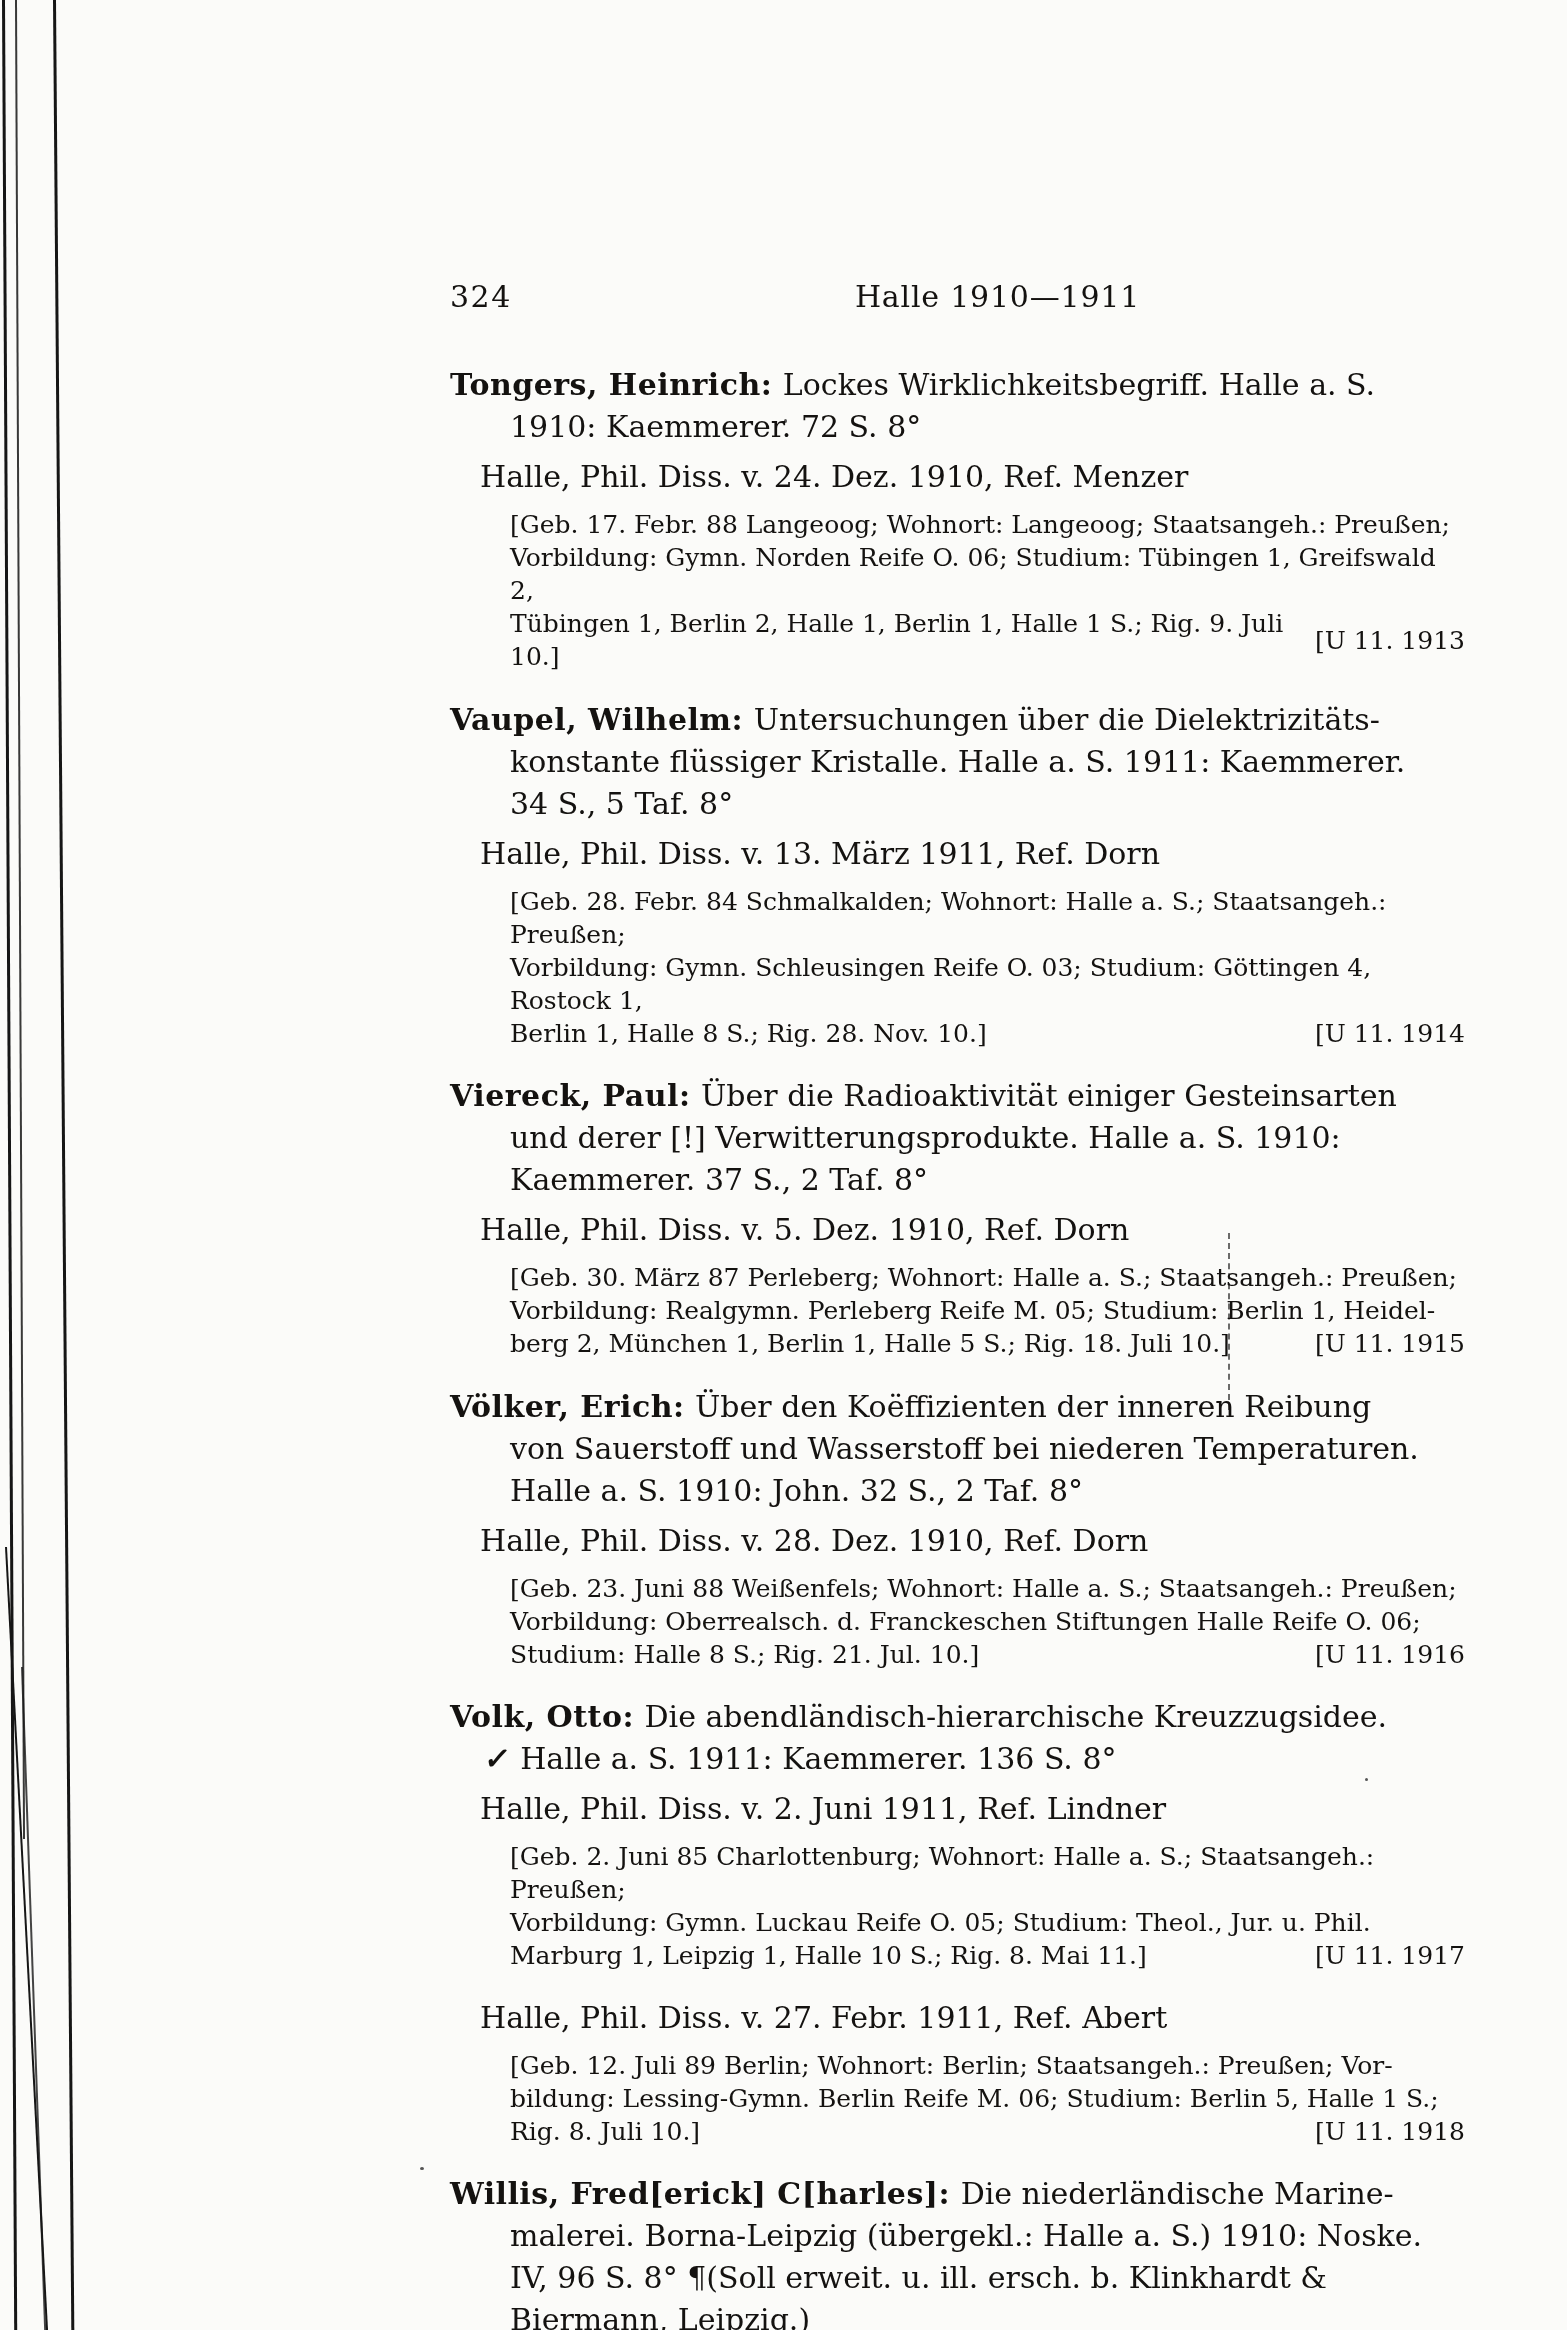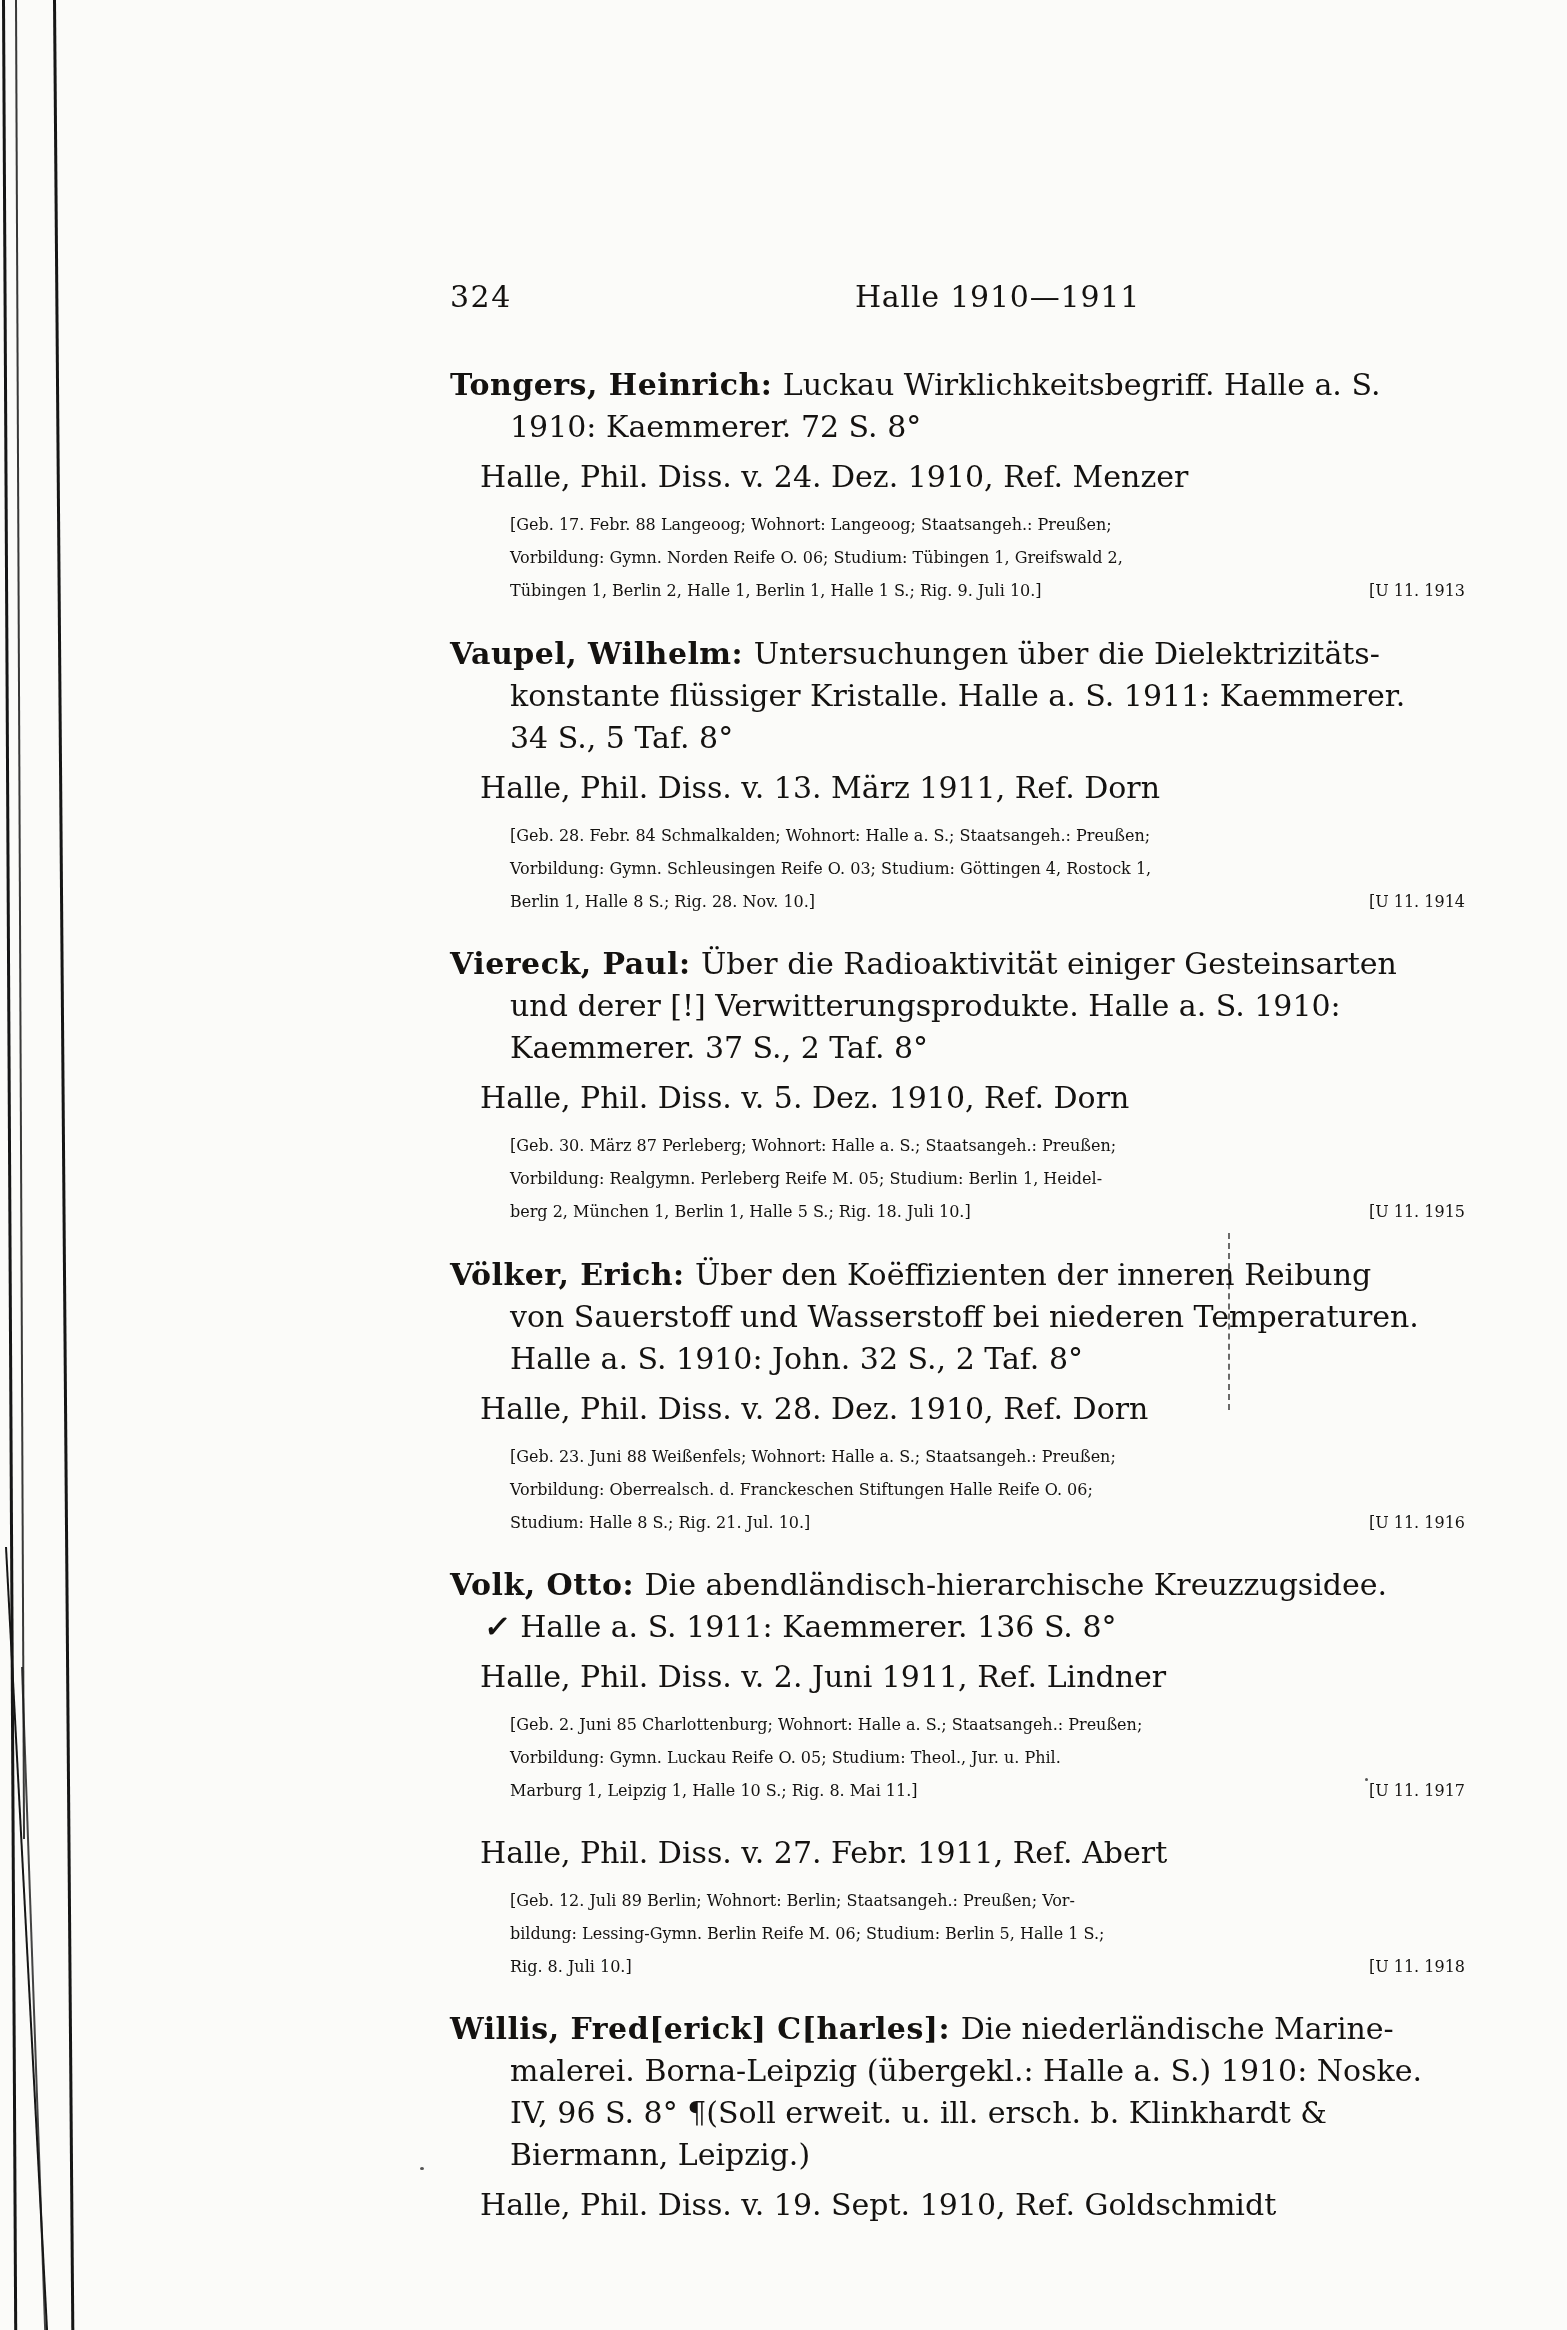--- a/index.html
+++ b/index.html
@@ -12,21 +12,21 @@
   .pagehead{display:flex;align-items:baseline;font-size:30px;margin-bottom:50px;gap:20px;}
   .pagenum{width:180px;letter-spacing:1.5px;}
   .runtitle{flex:1;text-align:center;margin-right:120px;letter-spacing:0.8px;}
   .entry{margin-bottom:25.5px;}
   .head{font-size:30px;line-height:42px;margin:0 0 9px 0;padding-left:60px;}
   .head .l0{display:block;text-indent:-60px;}
   .head .hl{display:block;text-indent:0;}
   .ename{font-weight:bold;letter-spacing:0.5px;margin-right:10.5px;}
   .check{display:inline-block;margin-left:-25.5px;margin-right:10.5px;font-weight:bold;transform:skewX(-8deg);}
   .diss{font-size:30px;line-height:39px;margin:0 0 7.5px 30px;}
-  .fine{font-size:16px;line-height:33px;margin:12px 0 0 60px;}
+  .fine{font-size:25px;line-height:33px;margin:12px 0 0 60px;}
   .fl{display:block;}
   .fl-last{display:flex;justify-content:space-between;align-items:center;}
   .unum{white-space:nowrap;padding-left:22.5px;}
   
   .art{position:absolute;background:#161616;}
   .art-dashed{position:absolute;border-left:2.3px dashed #3a3a3a;opacity:.75;}
   .speck{position:absolute;background:#555;border-radius:50%;}
 </style>
 </head>
 <body>
@@ -43,21 +43,21 @@
 
 <div class="content">
 
   <div class="pagehead">
     <span class="pagenum">324</span>
     <span class="runtitle">Halle 1910—1911</span>
   </div>
 
   <div class="entry">
     <p class="head">
-      <span class="l0"><b class="ename">Tongers, Heinrich:</b><span>Luckau Wirklichkeitsbegriff.  Halle a. S.</span></span>
+      <span class="l0"><b class="ename">Tongers, Heinrich:</b><span>Lockes Wirklichkeitsbegriff.  Halle a. S.</span></span>
       <span class="hl">1910: Kaemmerer.  72 S.  8°</span>
     </p>
     <p class="diss">Halle, Phil. Diss. v. 24. Dez. 1910, Ref. Menzer</p>
     <p class="fine">
       <span class="fl">[Geb. 17. Febr. 88 Langeoog; Wohnort: Langeoog; Staatsangeh.: Preußen;</span>
       <span class="fl">Vorbildung: Gymn. Norden Reife O. 06; Studium: Tübingen 1, Greifswald 2,</span>
       <span class="fl fl-last">
           <span>Tübingen 1, Berlin 2, Halle 1, Berlin 1, Halle 1 S.; Rig. 9. Juli 10.]</span>
           <span class="unum">[U 11. 1913</span>
         </span>

